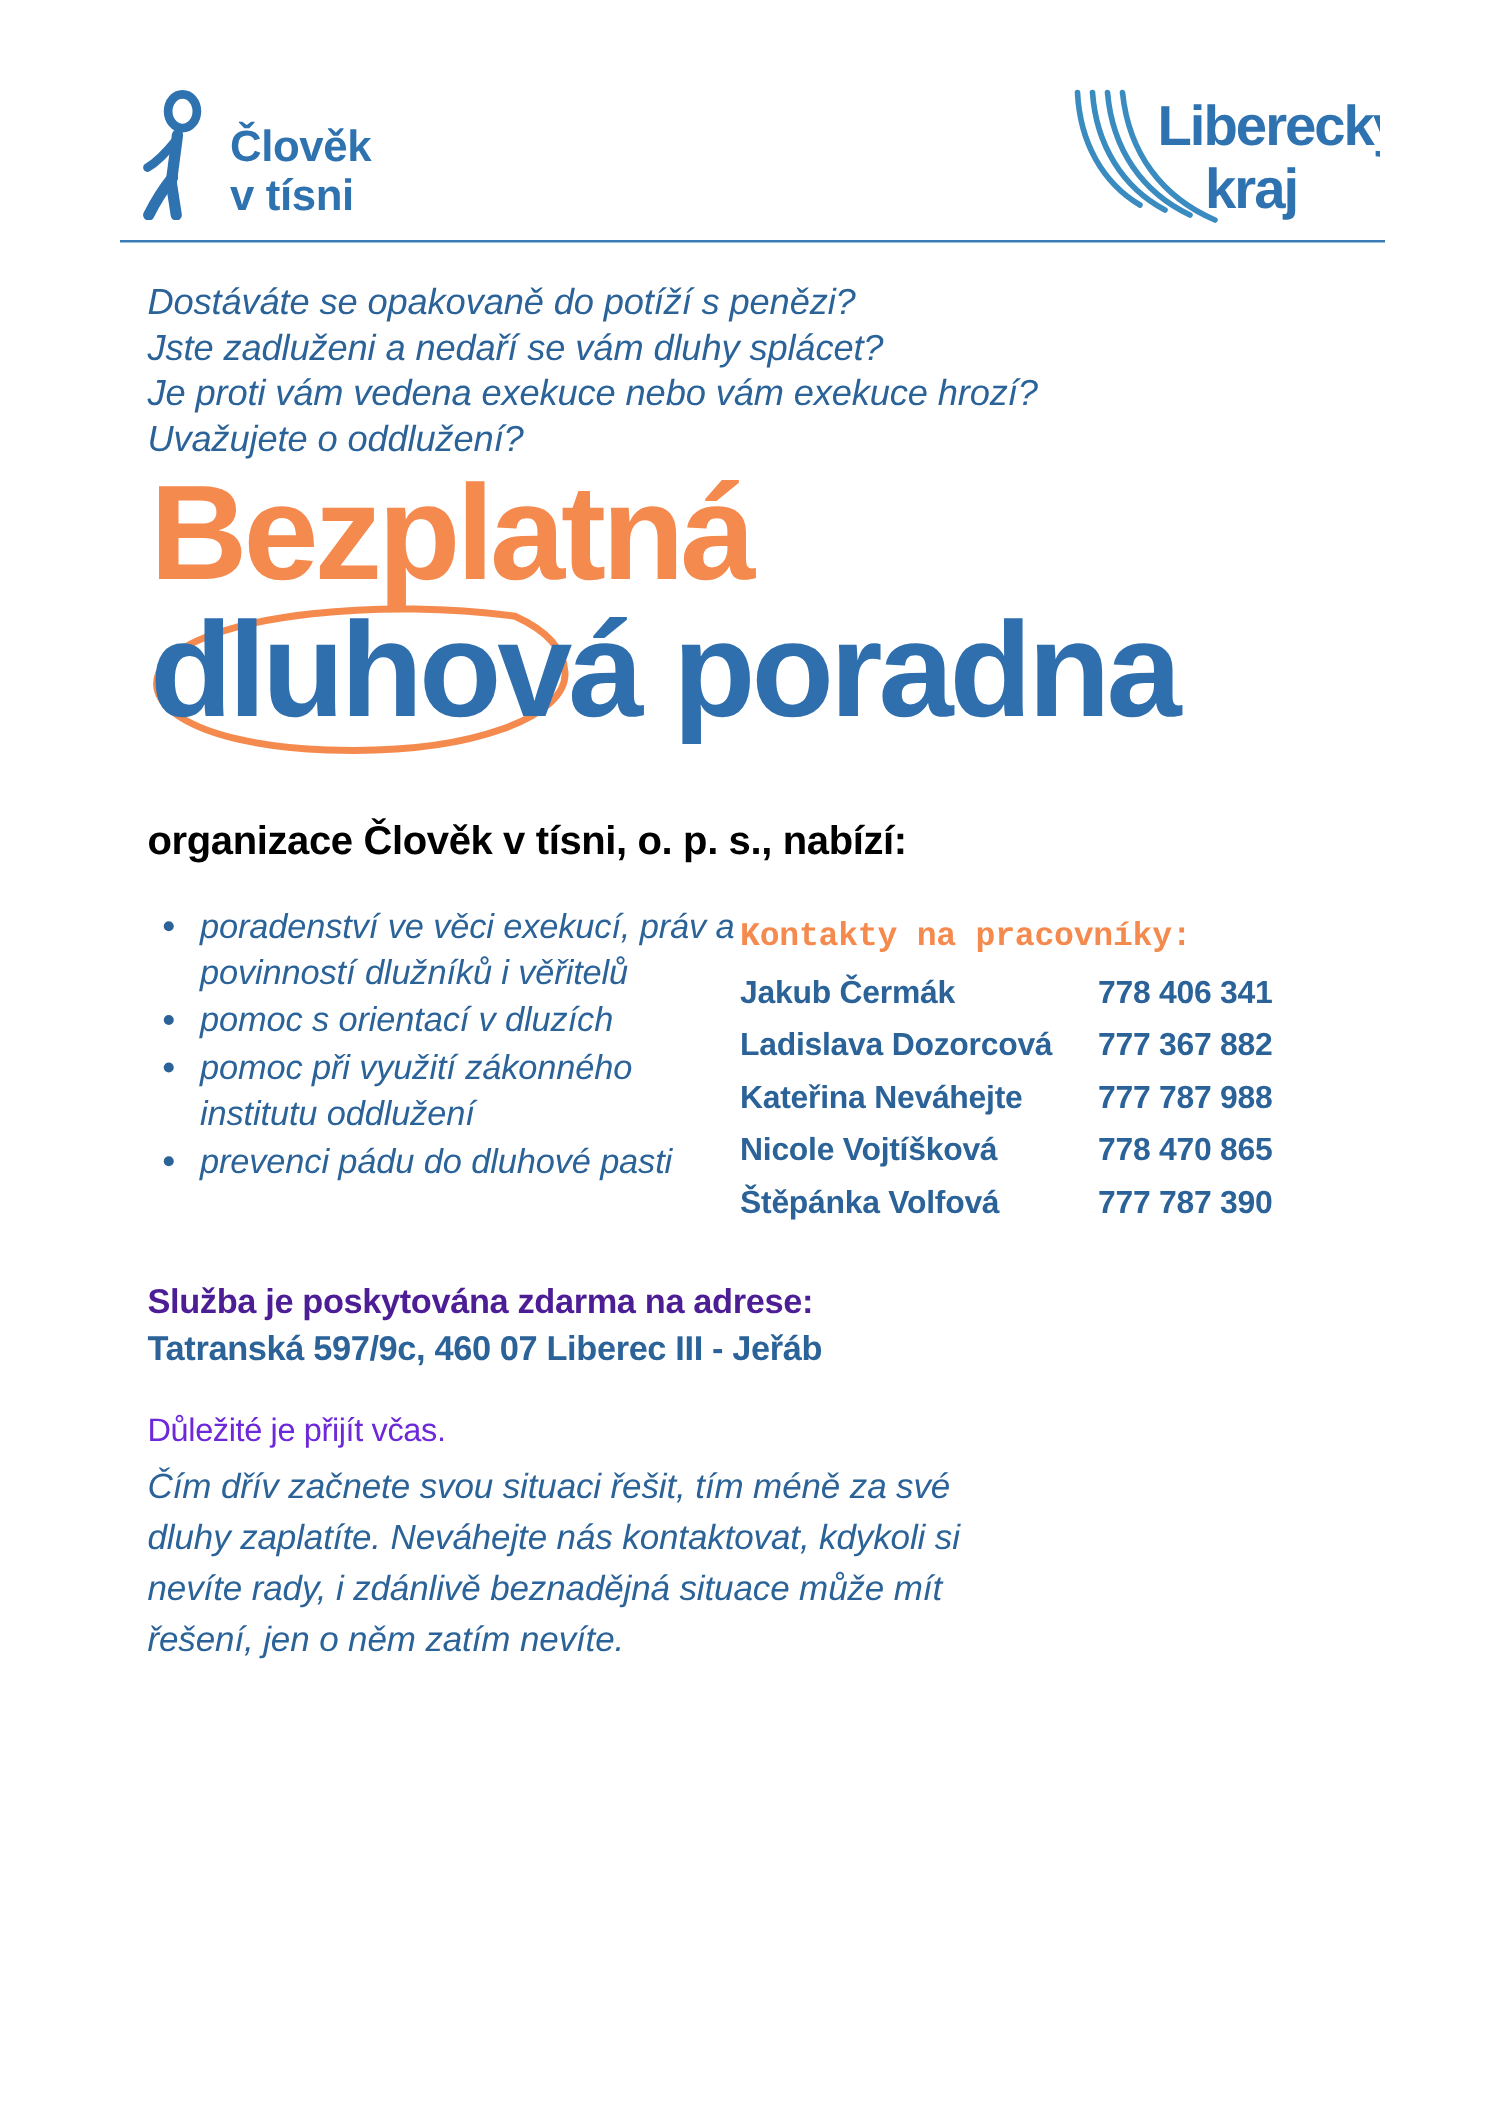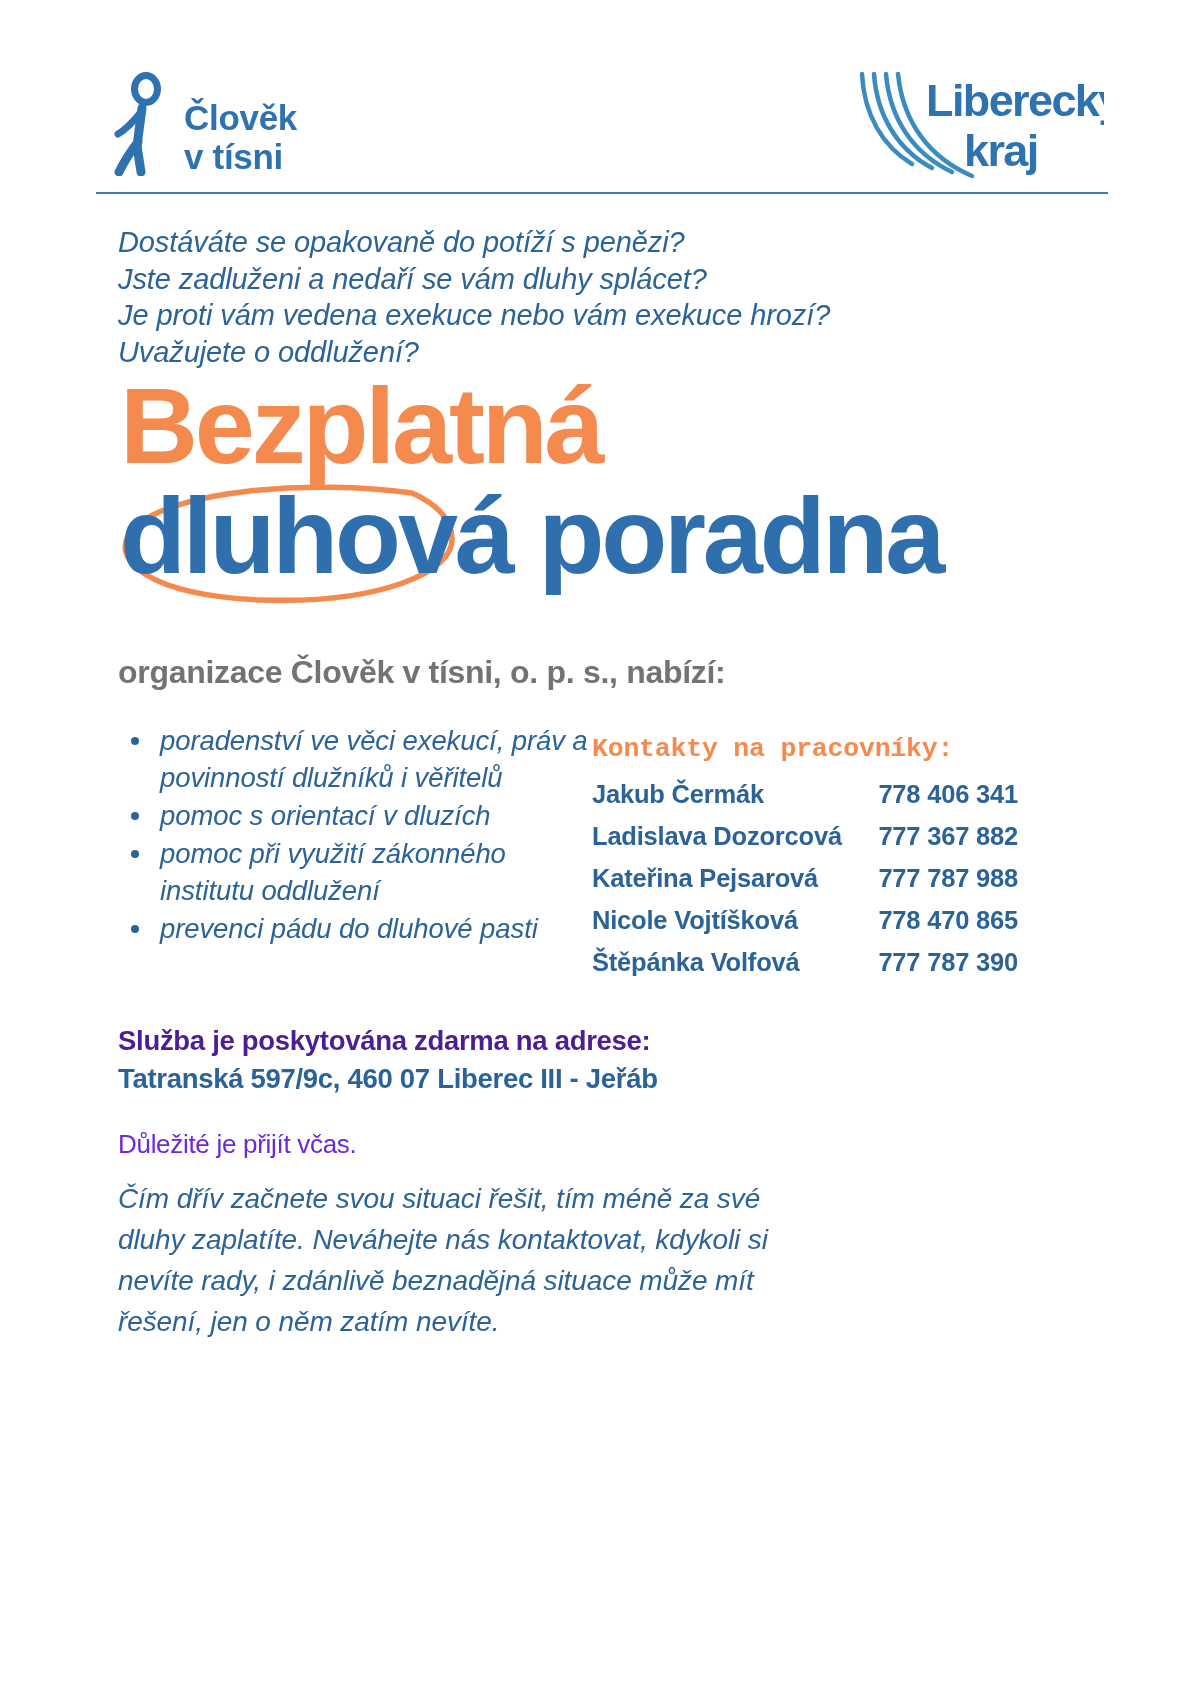--- a/index.html
+++ b/index.html
@@ -127,21 +127,21 @@
 
   
   .subtitle {
     position: absolute;
     left: 118px;
     top: 652px;
     font-family: "Liberation Sans", sans-serif;
     font-weight: bold;
     font-size: 32px;
     line-height: 40px;
-    color: #737373;
+    color: #000000;
     letter-spacing: -0.3px;
     white-space: nowrap;
   }
 
   
   .mid {
     position: absolute;
     left: 118px;
     top: 722px;
     width: 900px;
@@ -248,21 +248,21 @@
     color: #6d28d9;
     letter-spacing: -0.3px;
     white-space: nowrap;
   }
   .closing-body {
     font-style: italic;
     font-size: 28px;
     line-height: 41px;
     color: #2b6399;
     letter-spacing: -0.1px;
-    margin-top: 12px;
+    margin-top: 2px;
   }
   .closing-body div { white-space: nowrap; }
 
   
   .urlbar {
     position: absolute;
     left: 540px;
     top: 1340px;
     width: 560px;
     height: 90px;
@@ -370,21 +370,21 @@
 
       <div class="contact-row">
         <span class="contact-name">Jakub Čermák</span>
         <span class="contact-phone">778 406 341</span>
       </div>
       <div class="contact-row">
         <span class="contact-name">Ladislava Dozorcová</span>
         <span class="contact-phone">777 367 882</span>
       </div>
       <div class="contact-row">
-        <span class="contact-name">Kateřina Pejsarová</span>
+        <span class="contact-name">Kateřina Neváhejte</span>
         <span class="contact-phone">777 787 988</span>
       </div>
       <div class="contact-row">
         <span class="contact-name">Nicole Vojtíšková</span>
         <span class="contact-phone">778 470 865</span>
       </div>
       <div class="contact-row">
         <span class="contact-name">Štěpánka Volfová</span>
         <span class="contact-phone">777 787 390</span>
       </div>

